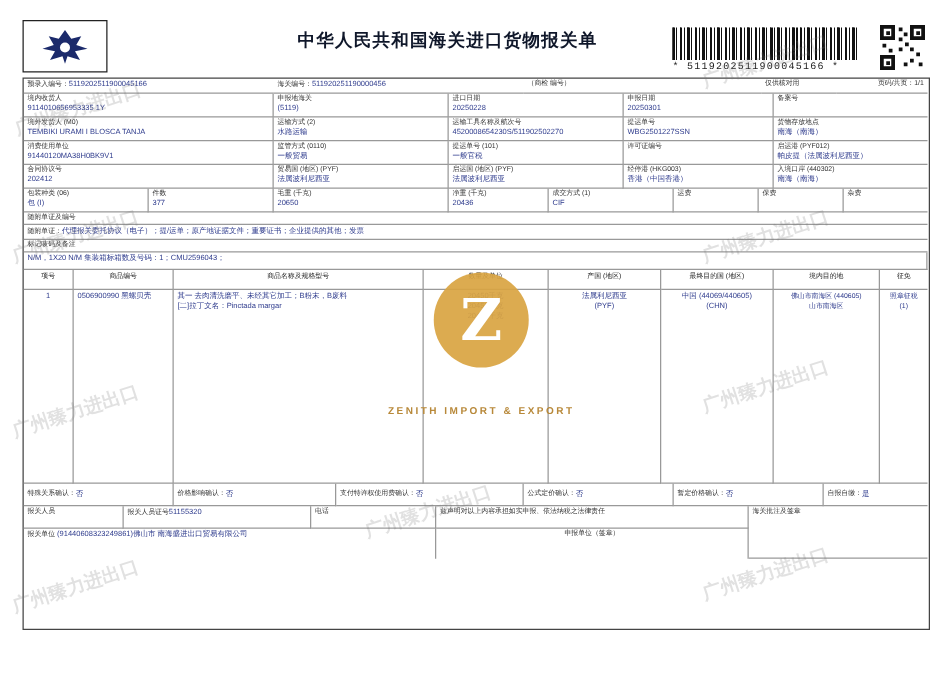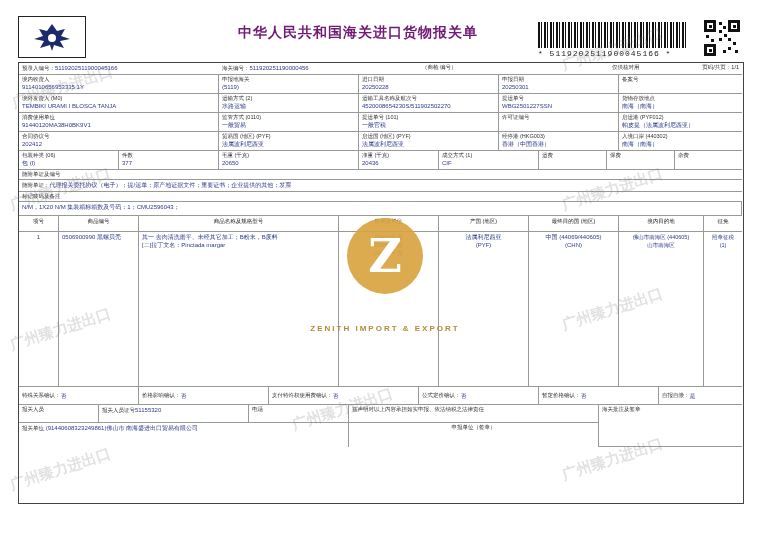--- a/index.html
+++ b/index.html
@@ -11,21 +11,21 @@
     position:relative;overflow:hidden;
   }
   .page{position:absolute;left:0;top:0;width:760px;height:538px;}
 
   
   .hdr{position:absolute;left:18px;top:14px;width:724px;height:44px;}
   .emblem{position:absolute;left:0;top:2px;width:66px;height:40px;
     border:1px solid #222;background:#fff;display:flex;align-items:center;justify-content:center;}
   .emblem svg{display:block;}
   .doc-title{position:absolute;left:190px;top:10px;width:300px;text-align:center;
-    font-size:14px;font-weight:bold;letter-spacing:1px;color:#701a75;
+    font-size:14px;font-weight:bold;letter-spacing:1px;color:#0f172a;
     font-family:"DejaVu Sans","Liberation Sans",sans-serif;}
   .barcode{position:absolute;left:520px;top:8px;width:150px;height:26px;
     background:
       repeating-linear-gradient(90deg,#111 0 1px,transparent 1px 3px),
       repeating-linear-gradient(90deg,#111 0 2px,transparent 2px 6px);
     background-blend-mode:normal;}
   .barnum{position:absolute;left:520px;top:35px;width:152px;text-align:left;
     font-size:8px;letter-spacing:1px;font-family:"Liberation Mono","DejaVu Sans Mono",monospace;}
   .qr{position:absolute;left:686px;top:6px;width:36px;height:36px;}
   .qr i{position:absolute;background:#111;}

